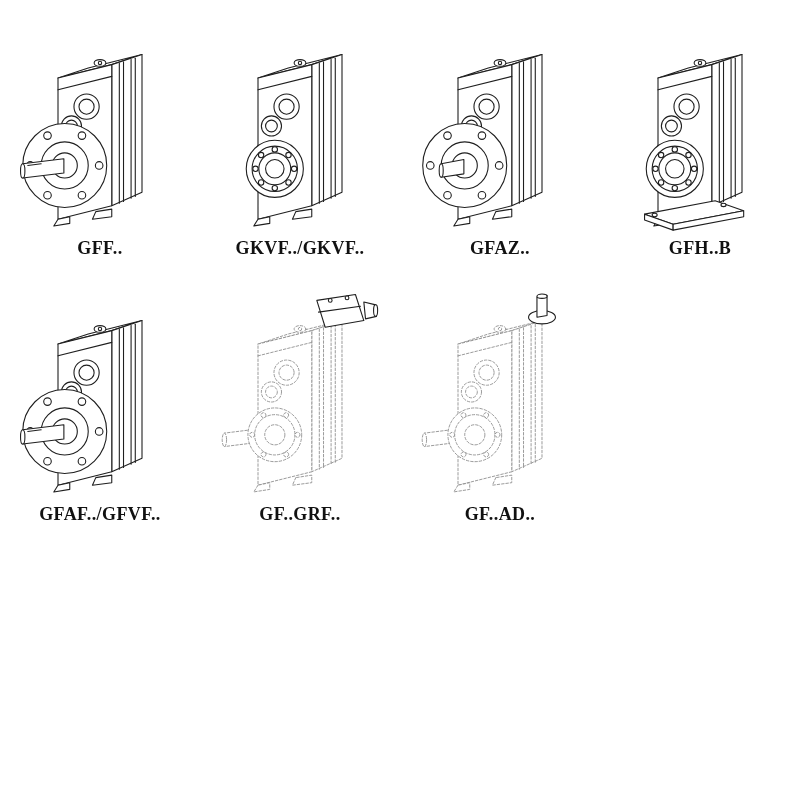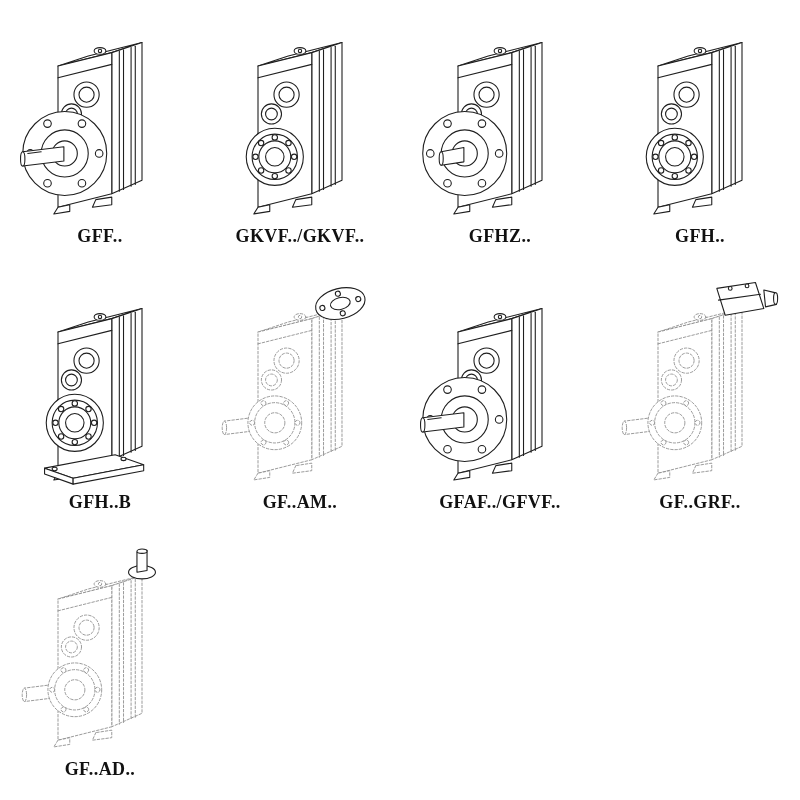--- a/index.html
+++ b/index.html
@@ -13,21 +13,21 @@
     display:grid;
     width:800px;
     height:800px;
     grid-template-columns:repeat(4,1fr);
     grid-template-rows:repeat(3,1fr);
   }
   .cell{
     display:flex;
     flex-direction:column;
     align-items:center;
-    justify-content:center;
+    justify-content:flex-end;
     padding:2px 0 8px;
     box-sizing:border-box;
   }
   .drawing{
     width:176px;
     height:210px;
     flex:0 0 auto;
   }
   svg.drawing{
     fill:#ffffff;
@@ -214,43 +214,31 @@
       <use href="#v-hollow"></use>
     </svg>
     <figcaption class="label">GKVF../GKVF..</figcaption>
   </figure>
 
 
   <figure class="cell">
     <svg class="drawing" viewBox="0 0 200 250" aria-hidden="true">
       <use href="#v-flange-stub"></use>
     </svg>
-    <figcaption class="label">GFHZ..</figcaption>
-  </figure>
-
-  <figure class="cell">
-    <svg class="drawing" viewBox="0 0 200 250" aria-hidden="true">
-      <use href="#v-hollow"></use>
-    </svg>
-    <figcaption class="label">GFH..</figcaption>
-  </figure>
+    <figcaption class="label">GFAZ..</figcaption>
+  </figure>
+
 
   <figure class="cell">
     <svg class="drawing" viewBox="0 0 200 250" aria-hidden="true">
       <use href="#v-hollow-base"></use>
     </svg>
     <figcaption class="label">GFH..B</figcaption>
   </figure>
 
-  <figure class="cell">
-    <svg class="drawing" viewBox="0 0 200 250" aria-hidden="true">
-      <use href="#v-am"></use>
-    </svg>
-    <figcaption class="label">GF..AM..</figcaption>
-  </figure>
 
 
   <figure class="cell">
     <svg class="drawing" viewBox="0 0 200 250" aria-hidden="true">
       <use href="#v-flange-shaft"></use>
     </svg>
     <figcaption class="label">GFAF../GFVF..</figcaption>
   </figure>
 
 

